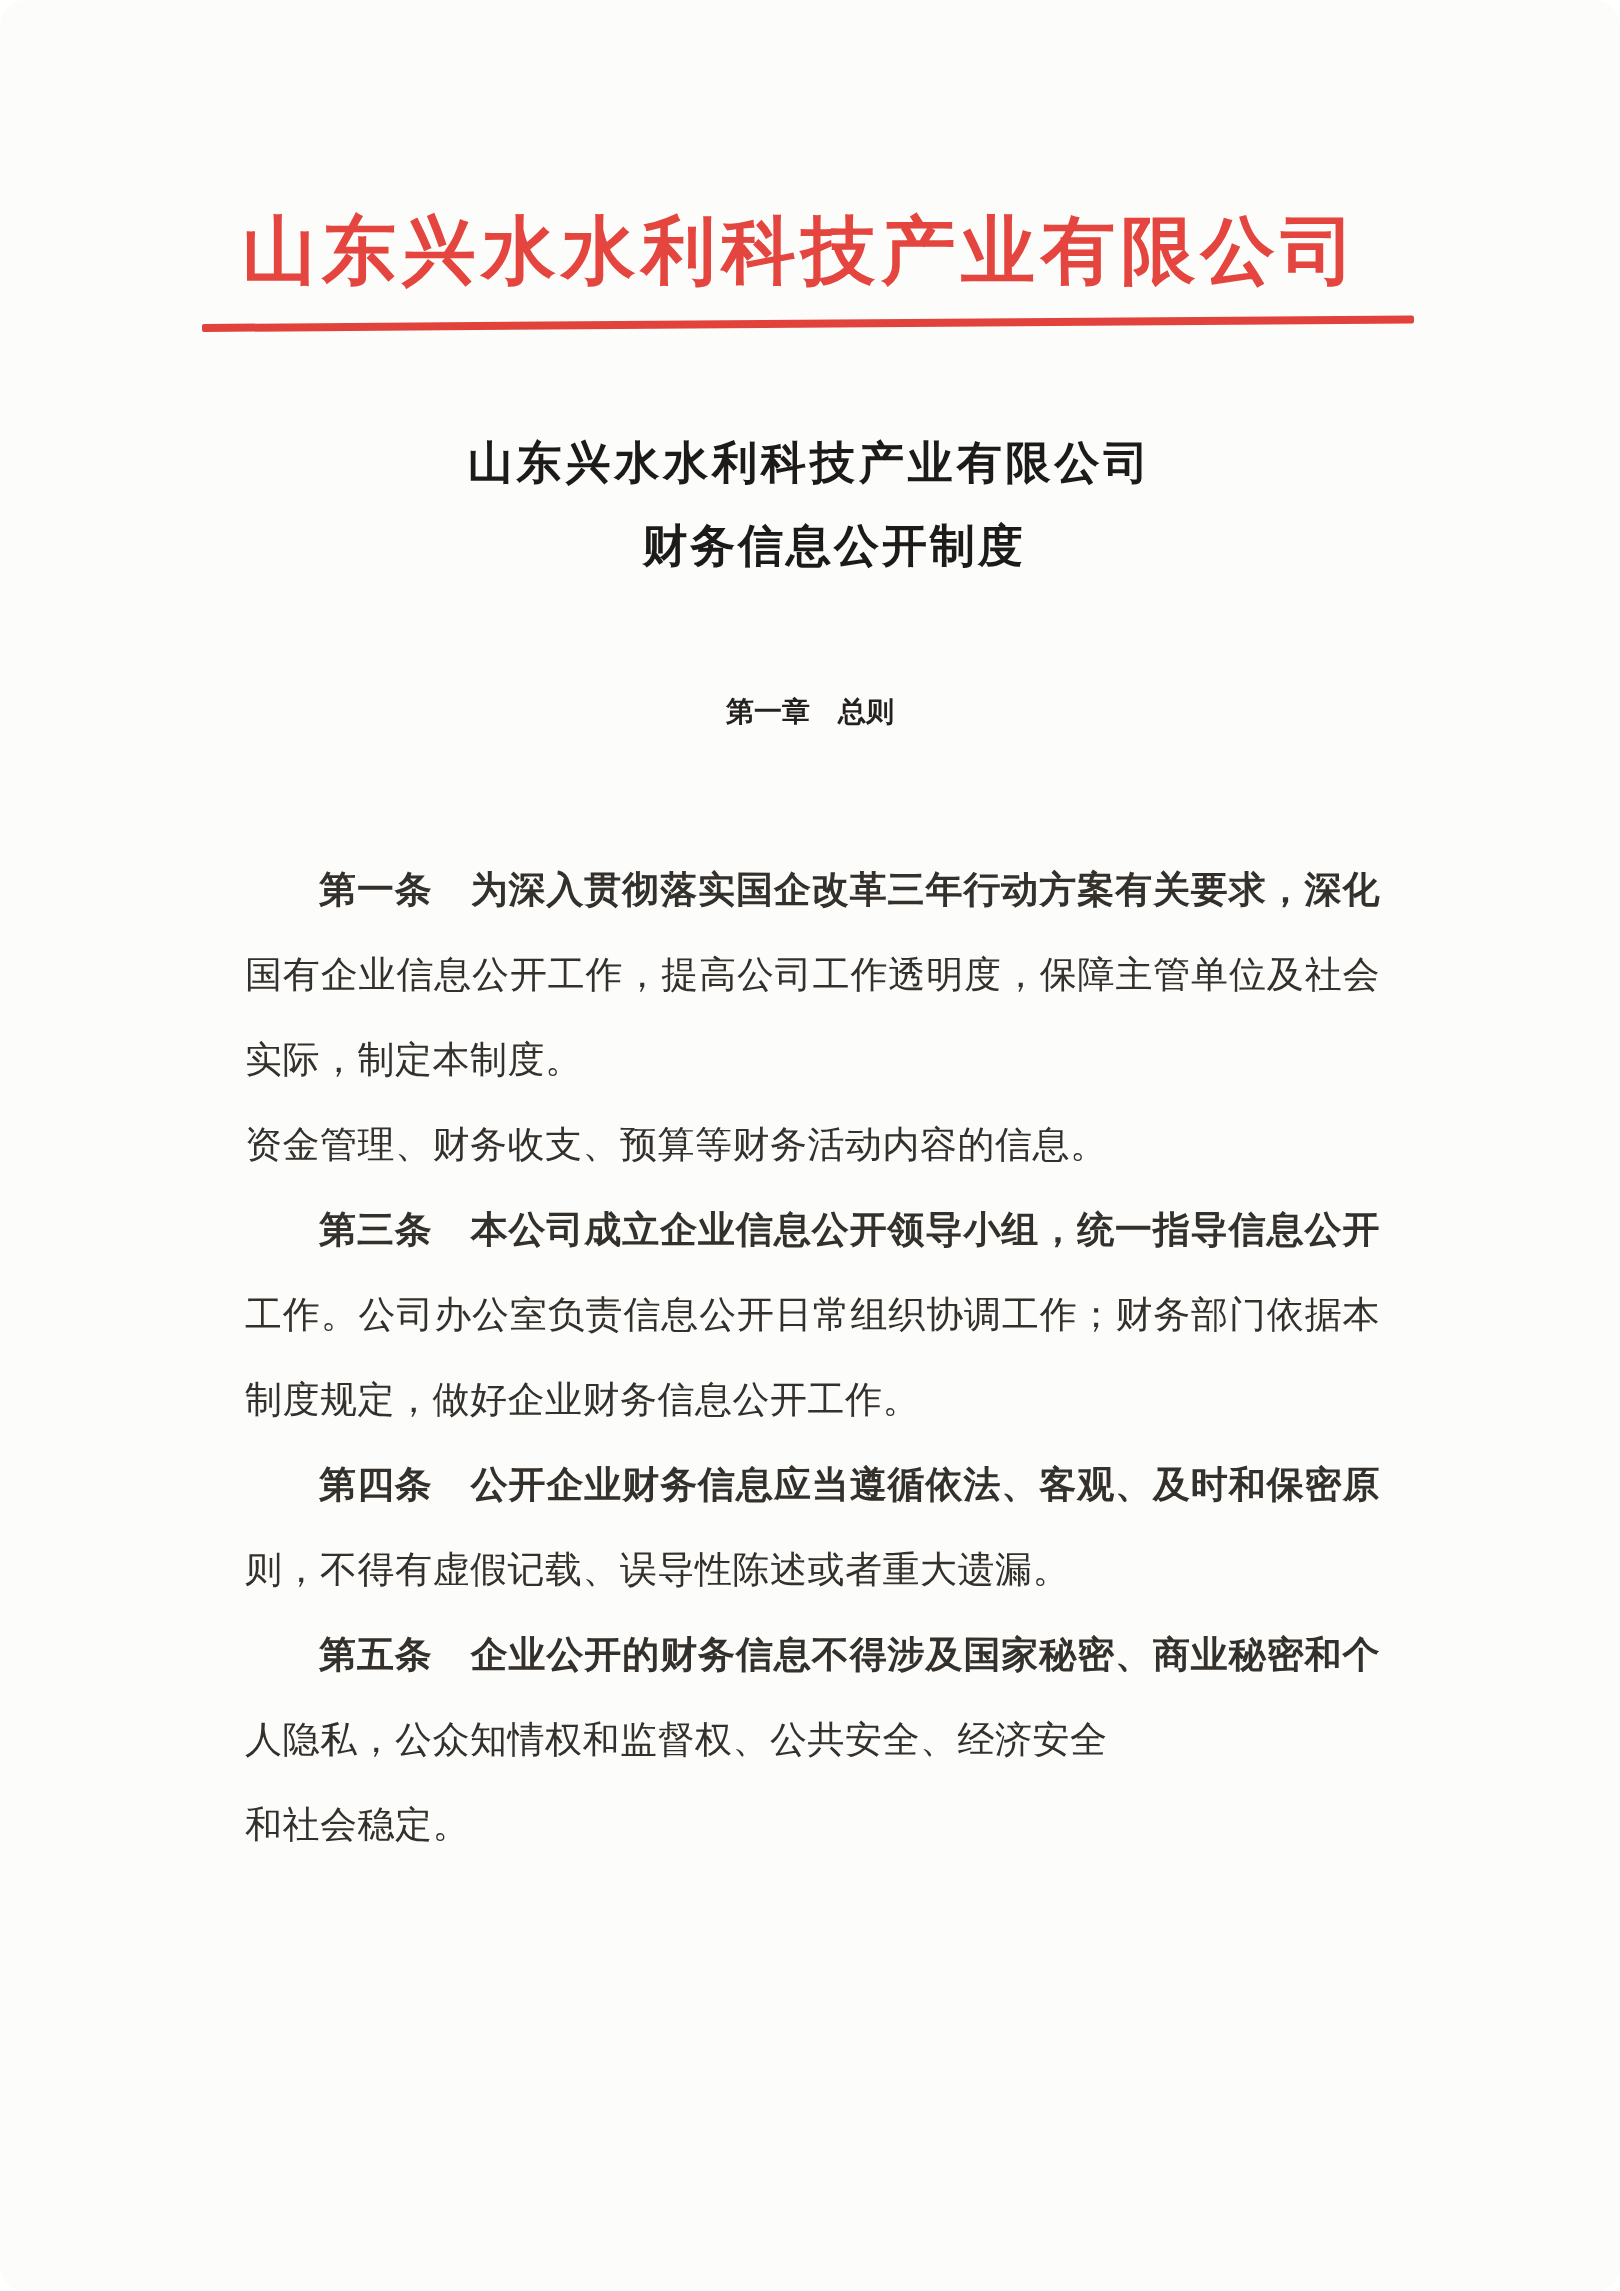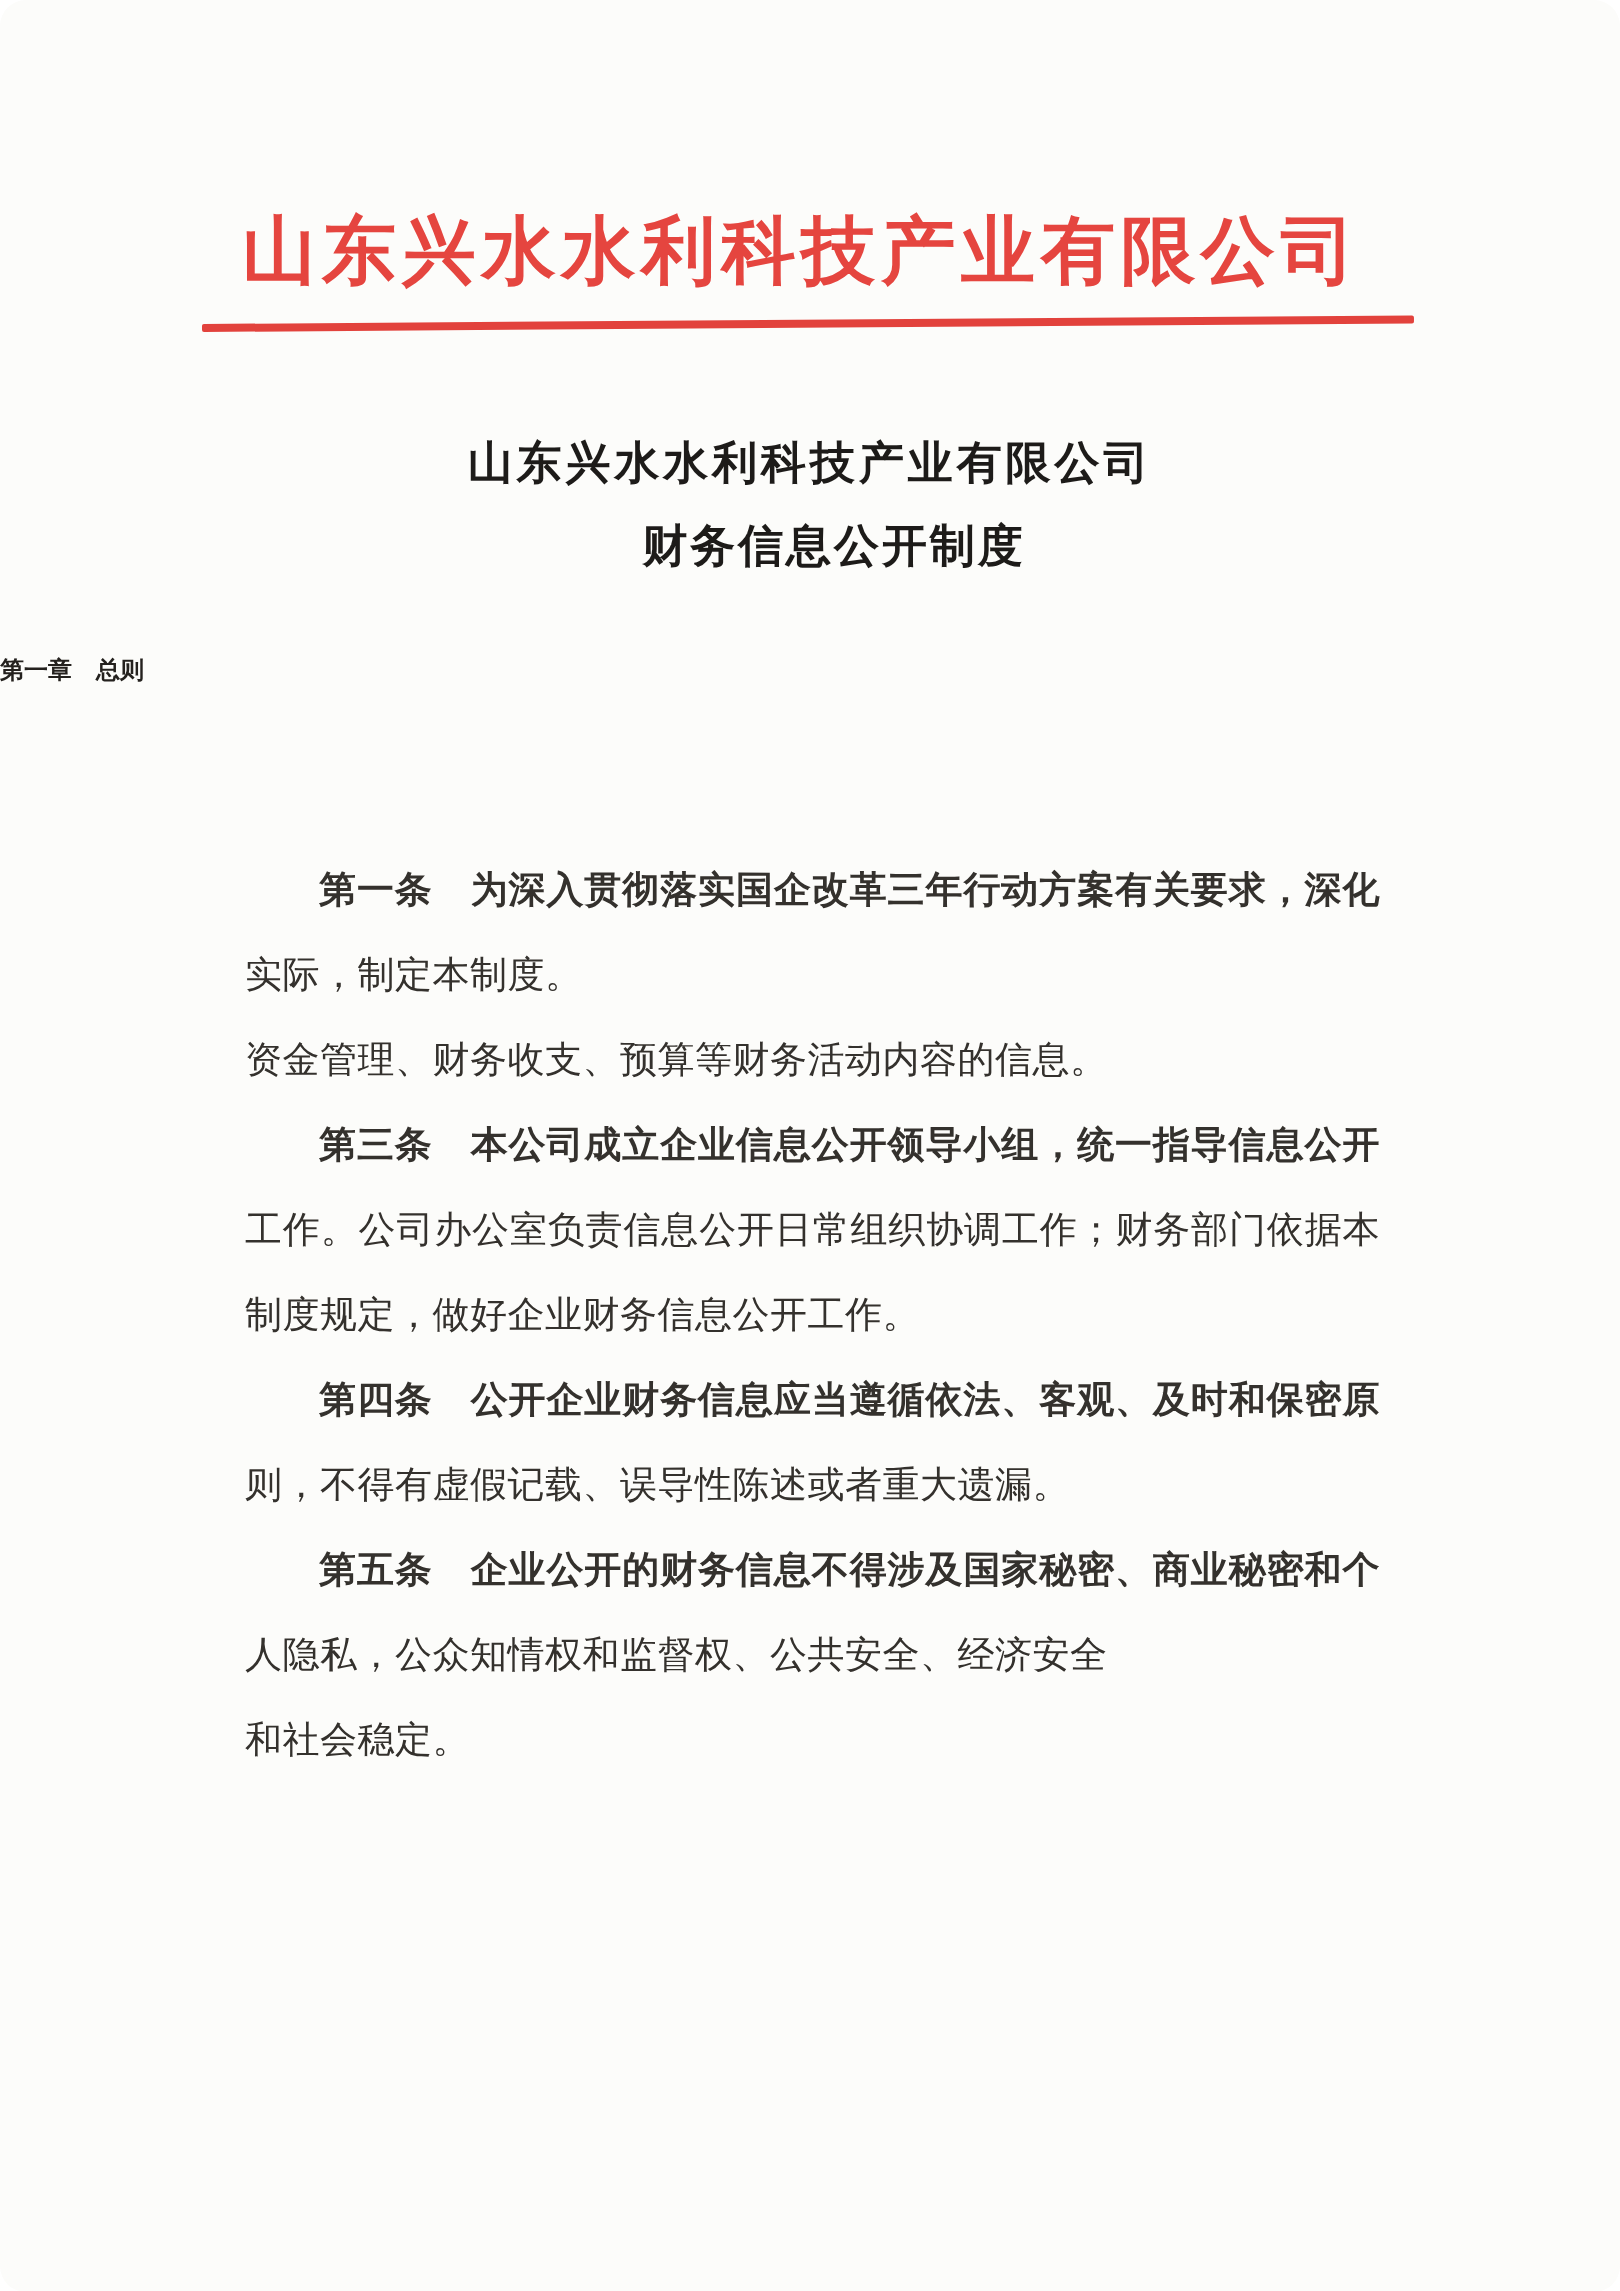--- a/index.html
+++ b/index.html
@@ -49,22 +49,23 @@
     font-family: "Liberation Sans", sans-serif;
     line-height: 1.15;
   }
   .doc-title-company { top: 437px; font-size: 45px; letter-spacing: 3.9px; }
   .doc-title-subject { top: 520px; font-size: 45px; letter-spacing: 2.9px; padding-left: 24px; }
 
   .chapter-heading {
     position: absolute;
     left: 0;
     width: 100%;
-    top: 656px;
-    font-size: 24px;
+    top: 695px;
+    text-align: center;
+    font-size: 28px;
     font-weight: 700;
     color: #24211e;
     font-family: "Liberation Sans", sans-serif;
     line-height: 1.2;
   }
 
   
   .body-text {
     position: absolute;
     left: 245px;
@@ -98,20 +99,21 @@
   </header>
 
   <div class="doc-title doc-title-company">山东兴水水利科技产业有限公司</div>
 
   <div class="doc-title doc-title-subject">财务信息公开制度</div>
 
   <div class="chapter-heading">第一章　总则</div>
 
   <div class="body-text">
     <div class="doc-line i j">第一条　为深入贯彻落实国企改革三年行动方案有关要求，深化</div>
+    <div class="doc-line j">国有企业信息公开工作，提高公司工作透明度，保障主管单位及社会</div>
     <div class="doc-line">实际，制定本制度。</div>
     <div class="doc-line">资金管理、财务收支、预算等财务活动内容的信息。</div>
     <div class="doc-line i j">第三条　本公司成立企业信息公开领导小组，统一指导信息公开</div>
     <div class="doc-line j">工作。公司办公室负责信息公开日常组织协调工作；财务部门依据本</div>
     <div class="doc-line">制度规定，做好企业财务信息公开工作。</div>
     <div class="doc-line i j">第四条　公开企业财务信息应当遵循依法、客观、及时和保密原</div>
     <div class="doc-line">则，不得有虚假记载、误导性陈述或者重大遗漏。</div>
     <div class="doc-line i j">第五条　企业公开的财务信息不得涉及国家秘密、商业秘密和个</div>
     <div class="doc-line">人隐私，公众知情权和监督权、公共安全、经济安全</div>
     <div class="doc-line">和社会稳定。</div>

